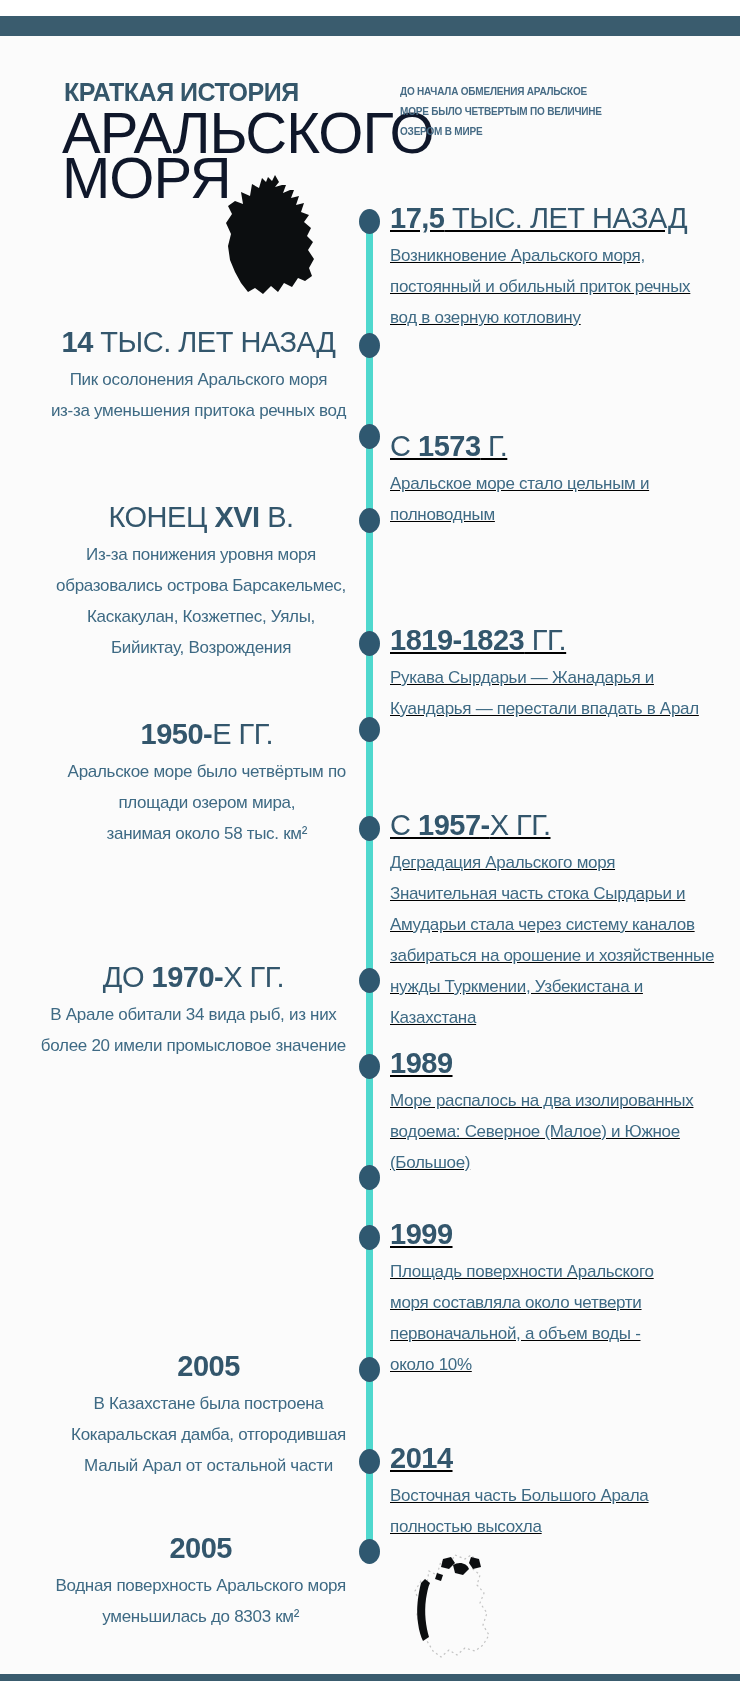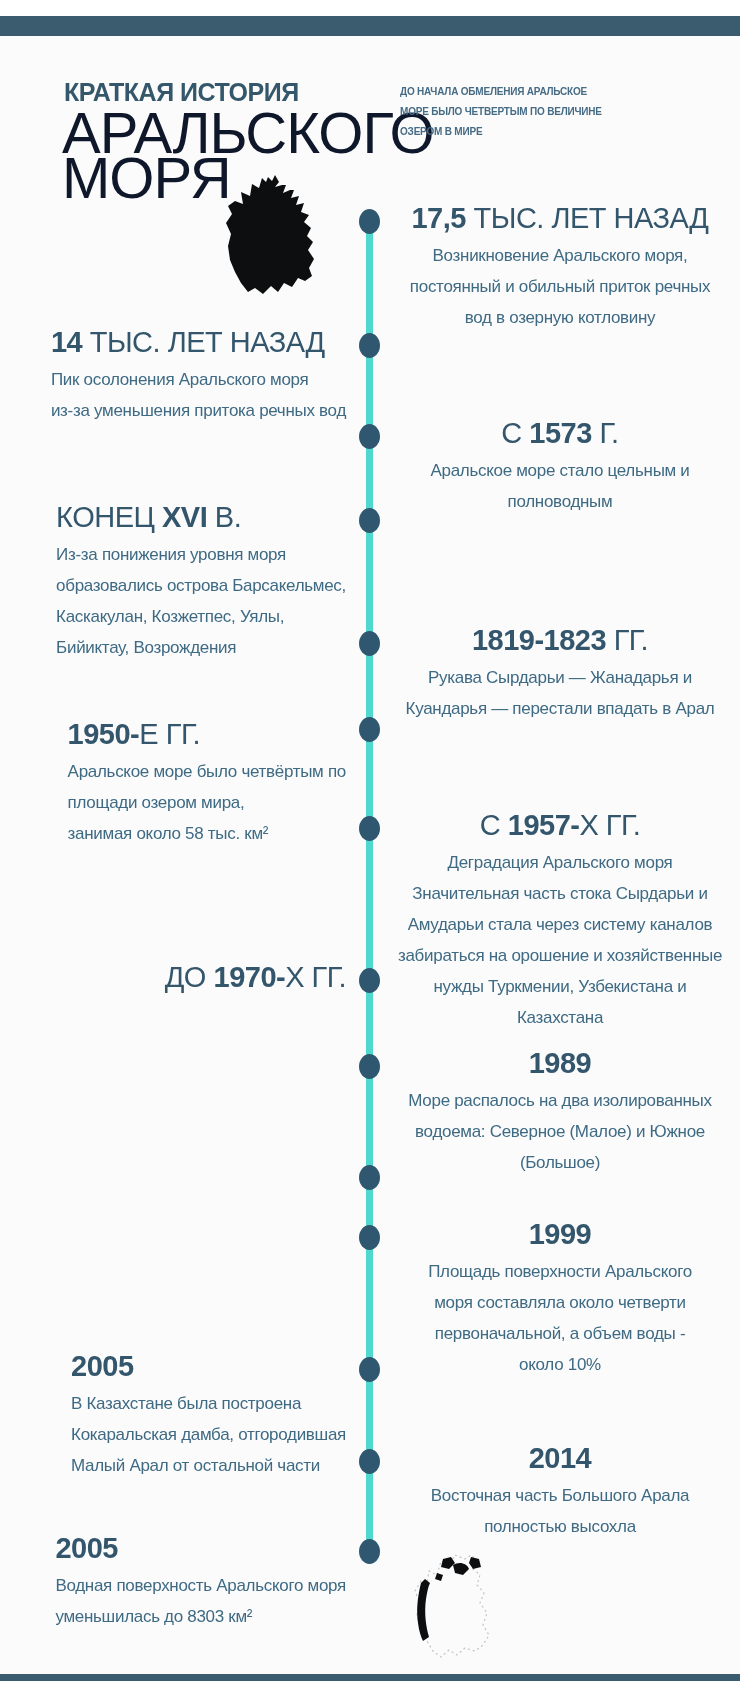--- a/index.html
+++ b/index.html
@@ -42,22 +42,22 @@
   .event .date{
     font-size:29px;line-height:36px;color:#33566c;
     font-weight:400;letter-spacing:-0.5px;white-space:nowrap;
   }
   .event .date b{font-weight:800;}
   .event .desc{
     margin-top:4px;
     font-size:17px;line-height:31px;color:#3e6a84;
     white-space:pre-line;letter-spacing:-0.3px;
   }
-  .event.right{left:390px;width:340px;text-align:center;}
-  .event.left{right:394px;max-width:352px;text-align:left;}
+  .event.right{left:390px;width:340px;text-align:left;text-decoration:underline;}
+  .event.left{right:394px;max-width:352px;text-align:center;}
 
   .map{position:absolute;z-index:0;}
   .map.full{left:222px;top:157px;}
   .map.dried{left:405px;top:1533px;}
 </style>
 </head>
 <body>
 
 <div class="page">
 
@@ -109,21 +109,21 @@
 постоянный и обильный приток речных
 вод в озерную котловину</div>
   </div>
 
   <div class="event left" style="top:308px">
     <div class="date"><span></span><b>14</b><span> ТЫС. ЛЕТ НАЗАД</span></div>
     <div class="desc">Пик осолонения Аральского моря
 из-за уменьшения притока речных вод</div>
   </div>
 
-  <div class="event right" style="top:399px">
+  <div class="event right" style="top:412px">
     <div class="date"><span>С </span><b>1573</b><span> Г.</span></div>
     <div class="desc">Аральское море стало цельным и
 полноводным</div>
   </div>
 
   <div class="event left" style="top:483px">
     <div class="date"><span>КОНЕЦ </span><b>XVI</b><span> В.</span></div>
     <div class="desc">Из-за понижения уровня моря
 образовались острова Барсакельмес,
 Каскакулан, Козжетпес, Уялы,
@@ -147,20 +147,22 @@
     <div class="date"><span>С </span><b>1957-</b><span>Х ГГ.</span></div>
     <div class="desc">Деградация Аральского моря
 Значительная часть стока Сырдарьи и
 Амударьи стала через систему каналов
 забираться на орошение и хозяйственные
 нужды Туркмении, Узбекистана и Казахстана</div>
   </div>
 
   <div class="event left" style="top:943px">
     <div class="date"><span>ДО </span><b>1970-</b><span>Х ГГ.</span></div>
+    <div class="desc">В Арале обитали 34 вида рыб, из них
+более 20 имели промысловое значение</div>
   </div>
 
   <div class="event right" style="top:1029px">
     <div class="date"><span></span><b>1989</b><span></span></div>
     <div class="desc">Море распалось на два изолированных
 водоема: Северное (Малое) и Южное
 (Большое)</div>
   </div>
 
 

